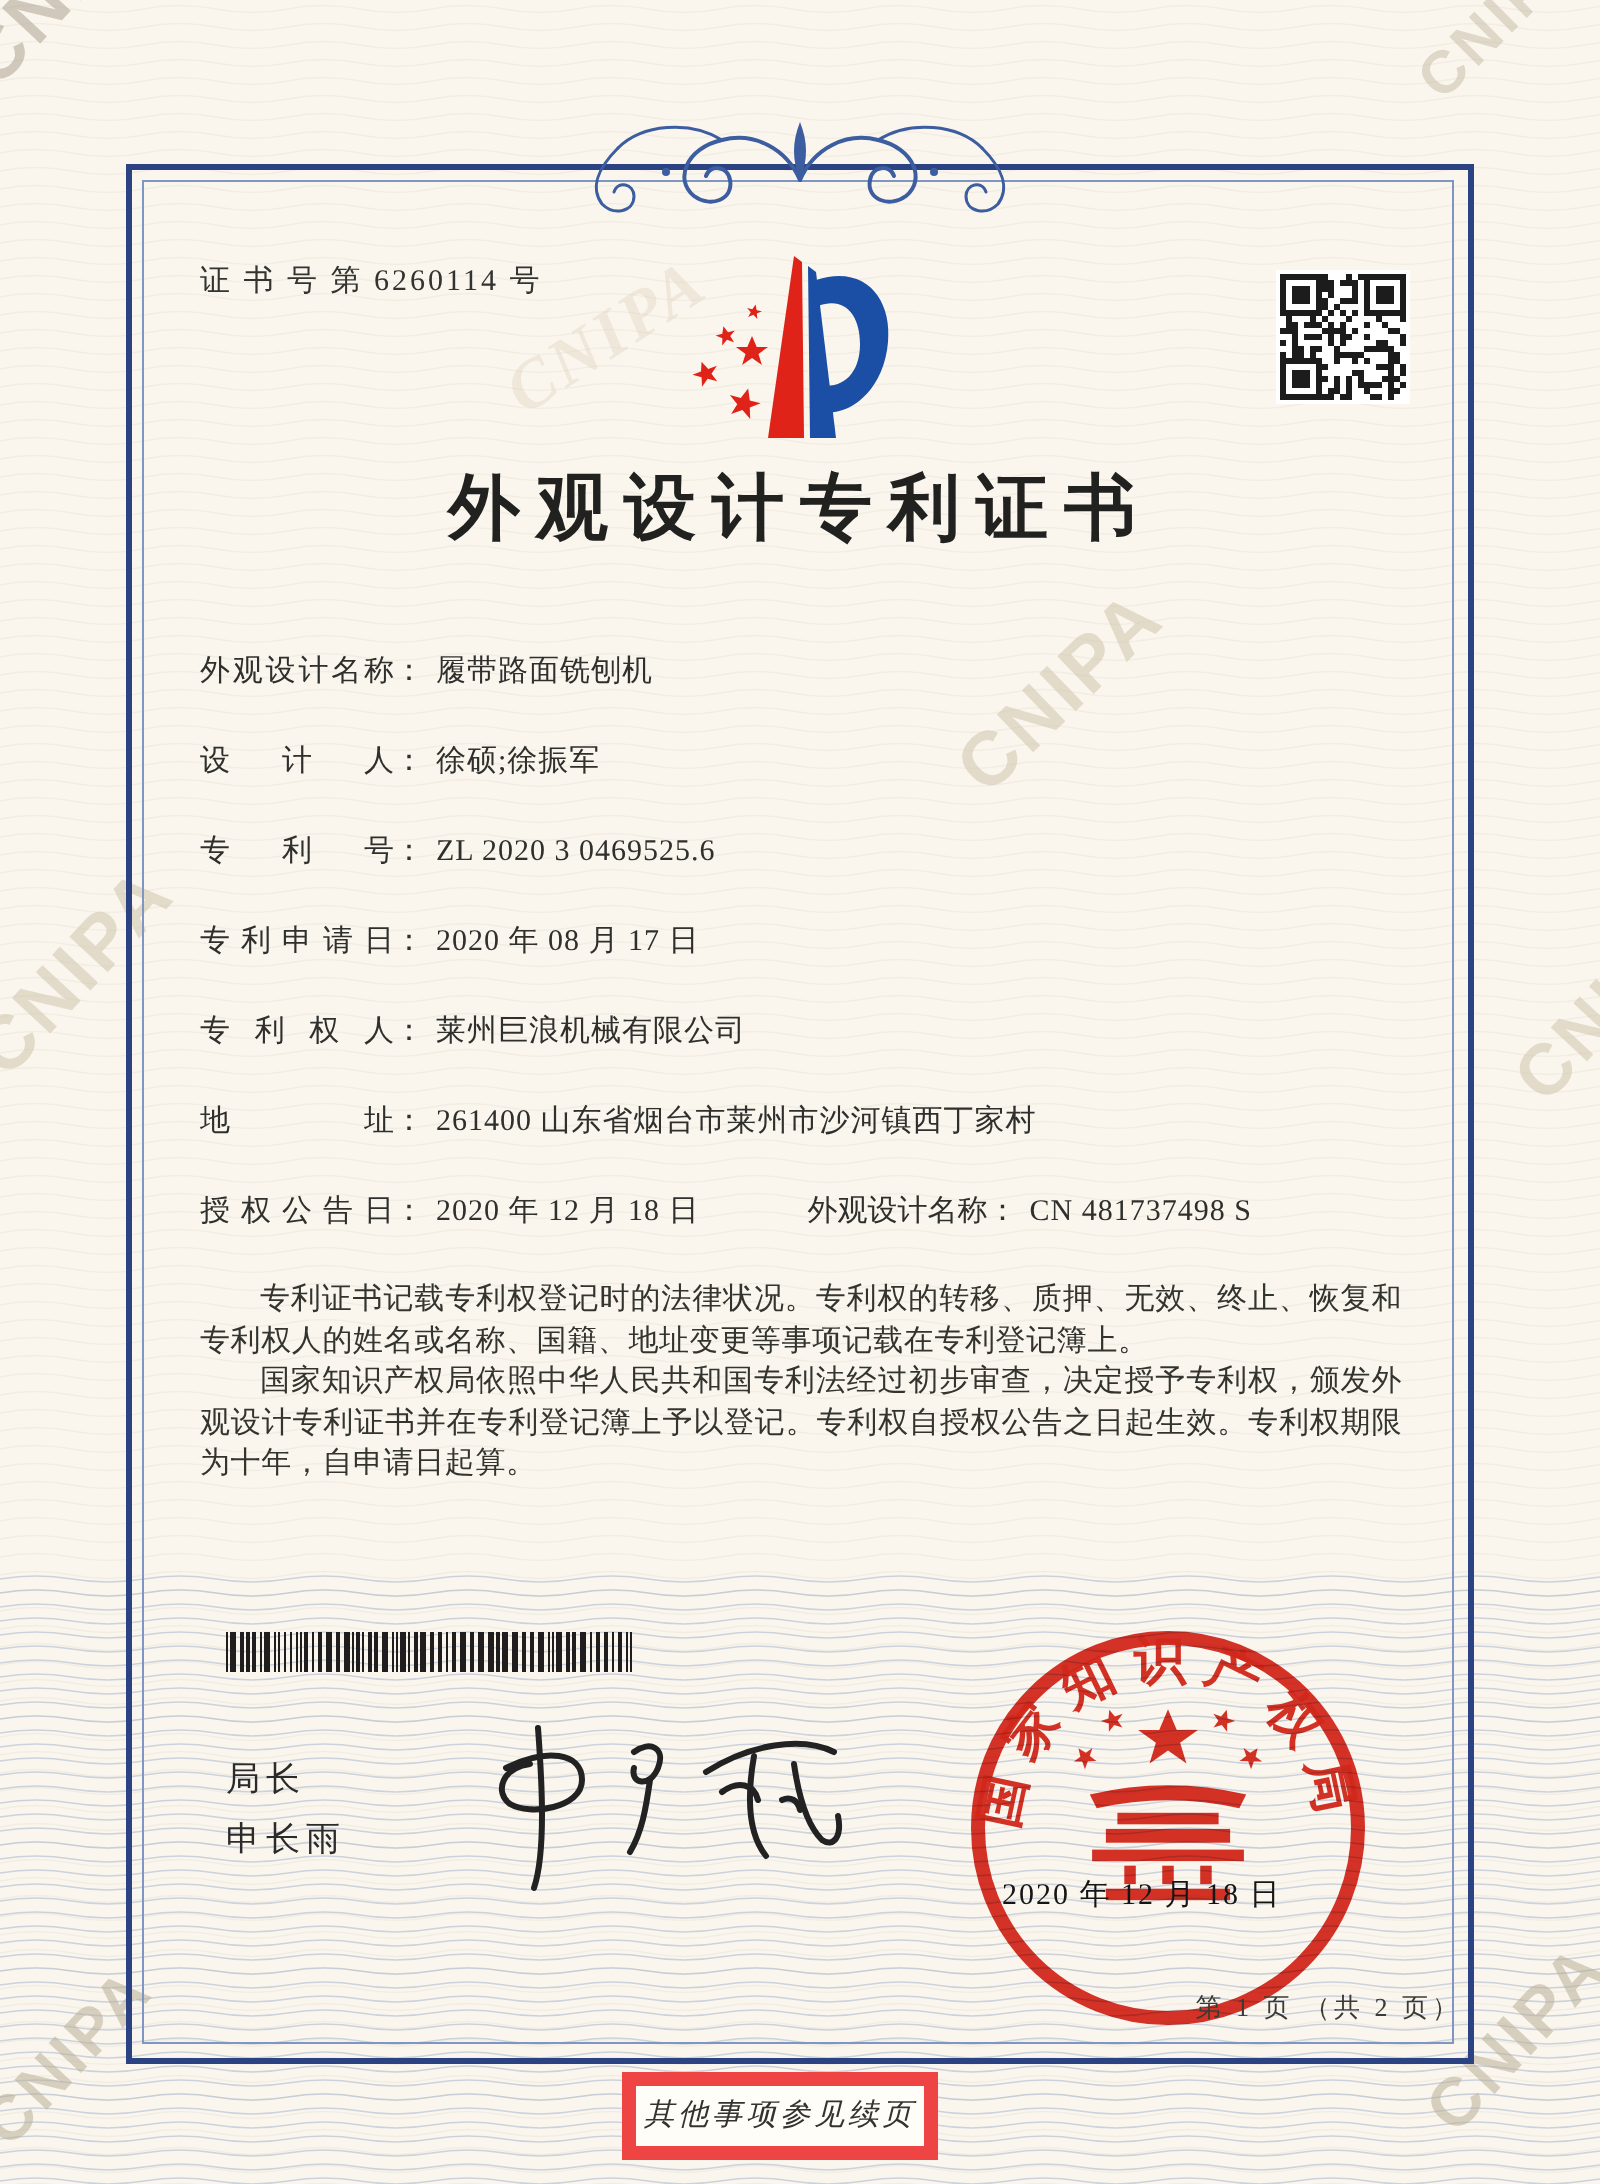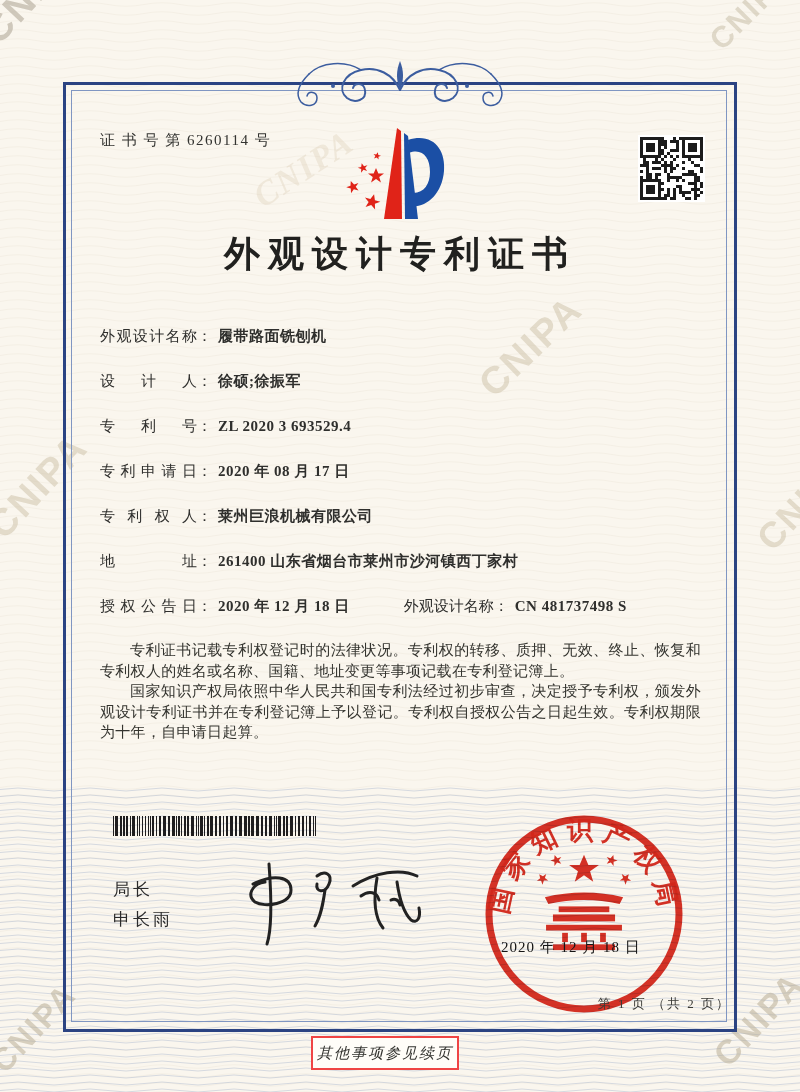--- a/index.html
+++ b/index.html
@@ -25,21 +25,21 @@
   
   .cert-no{position:absolute;left:100px;top:131px;font-size:15px;letter-spacing:1.5px;color:#333330;}
   .logo{position:absolute;left:330px;top:116px;}
   .qr{position:absolute;left:638px;top:135px;line-height:0;}
   .title{position:absolute;left:0;top:230px;width:100%;text-align:center;
          font-size:36px;font-weight:700;letter-spacing:8px;color:#21211f;}
   
   .field-row{position:absolute;left:100px;width:620px;font-size:15px;line-height:22px;color:#2f2f2d;}
   .f-label{display:inline-block;width:97px;text-align:justify;text-align-last:justify;vertical-align:top;}
   .f-colon{display:inline-block;vertical-align:top;}
-  .f-value{display:inline-block;margin-left:6px;vertical-align:top;letter-spacing:.5px;font-weight:bold;}
+  .f-value{display:inline-block;margin-left:6px;vertical-align:top;letter-spacing:.5px;}
   .grant-pair{display:inline-block;margin-left:54px;}
   
   .body-text{position:absolute;left:100px;top:640px;width:601px;font-size:15px;line-height:20.5px;
              color:#34342f;text-align:justify;letter-spacing:.3px;}
   .body-text p{margin:0;text-indent:2em;}
   
   .barcode{position:absolute;left:113px;top:816px;width:207px;height:20px;font-size:0;white-space:nowrap;}
   .barcode span{display:inline-block;height:100%;background:#1f1d1e;vertical-align:top;}
   
   .signer-title{position:absolute;left:113px;top:878px;font-size:17px;letter-spacing:3px;
@@ -48,21 +48,21 @@
      font-family:"Liberation Sans","DejaVu Sans",sans-serif;font-weight:500;color:#2b2b2b;}
   .signature{position:absolute;left:225px;top:856px;}
   
   .seal{position:absolute;left:481px;top:811px;mix-blend-mode:multiply;}
   .seal-date{position:absolute;left:501px;top:938px;width:150px;font-size:15px;letter-spacing:1px;
              color:#151515;z-index:5;}
   
   .page-indicator{position:absolute;left:63px;top:995px;width:668px;text-align:right;
                   font-size:13px;letter-spacing:2px;color:#3a3a36;}
   .continuation{position:absolute;left:311px;top:1036px;width:144px;height:30px;background:#fffdf8;
-                border:2px solid #ef4444;text-align:center;line-height:30px;font-size:15px;
+                border:7px solid #ef4444;text-align:center;line-height:30px;font-size:15px;
                 font-style:italic;letter-spacing:2px;color:#33332f;}
 </style>
 </head>
 <body>
 
 <div class="page">
 
   <svg class="waves" style="top:0;" width="800" height="1092">
     <defs>
       <pattern id="wavTan" width="72" height="9" patternUnits="userSpaceOnUse">
@@ -356,21 +356,21 @@
 
   <div class="title">外观设计专利证书</div>
 
   <div class="field-row" style="top:325px">
     <span class="f-label">外观设计名称</span><span class="f-colon">：</span><span class="f-value">履带路面铣刨机</span>
   </div>
   <div class="field-row" style="top:370px">
     <span class="f-label">设计人</span><span class="f-colon">：</span><span class="f-value">徐硕;徐振军</span>
   </div>
   <div class="field-row" style="top:415px">
-    <span class="f-label">专利号</span><span class="f-colon">：</span><span class="f-value">ZL 2020 3 693529.4</span>
+    <span class="f-label">专利号</span><span class="f-colon">：</span><span class="f-value">ZL 2020 3 0469525.6</span>
   </div>
   <div class="field-row" style="top:460px">
     <span class="f-label">专利申请日</span><span class="f-colon">：</span><span class="f-value">2020 年 08 月 17 日</span>
   </div>
   <div class="field-row" style="top:505px">
     <span class="f-label">专利权人</span><span class="f-colon">：</span><span class="f-value">莱州巨浪机械有限公司</span>
   </div>
   <div class="field-row" style="top:550px">
     <span class="f-label">地址</span><span class="f-colon">：</span><span class="f-value">261400 山东省烟台市莱州市沙河镇西丁家村</span>
   </div>

